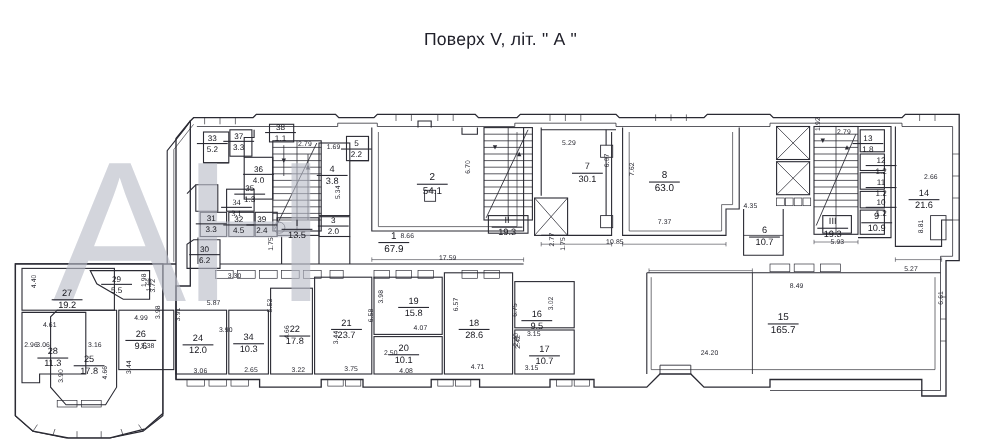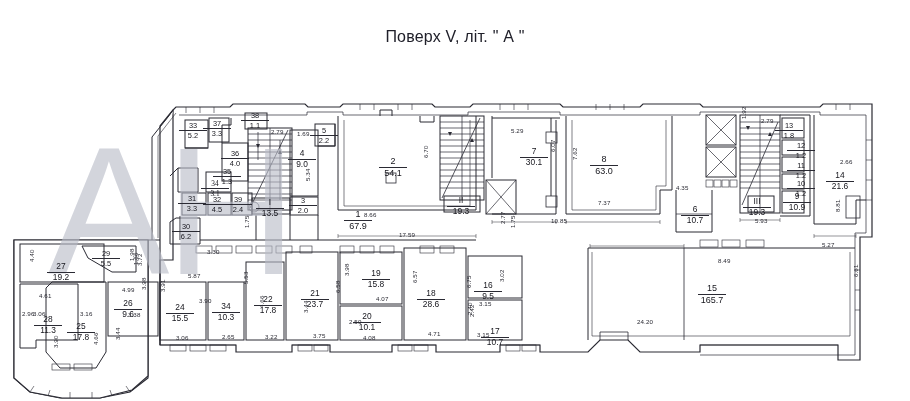--- a/index.html
+++ b/index.html
@@ -324,21 +324,21 @@
       <div class="rl rm" style="left: 256px; top: 198px; width: 28px;">
         <b>I</b>
         <i>13.5</i>
       </div>
       <div class="rl" style="left: 289px; top: 197px; width: 28px;">
         <b>3</b>
         <i>2.0</i>
       </div>
       <div class="rl rm" style="left: 288px; top: 149px; width: 28px;">
         <b>4</b>
-        <i>9.0</i>
+        <i>3.8</i>
       </div>
       <div class="rl" style="left: 310px; top: 127px; width: 28px;">
         <b>5</b>
         <i>2.2</i>
       </div>
       <div class="rl big" style="left: 379px; top: 157px; width: 28px;">
         <b>2</b>
         <i>54.1</i>
       </div>
       <div class="rl big" style="left: 344px; top: 210px; width: 28px;">
@@ -390,21 +390,21 @@
         <i>21.6</i>
       </div>
       <div class="rl big" style="left: 698px; top: 284px; width: 28px;">
         <b>15</b>
         <i>165.7</i>
       </div>
       <div class="rl rm" style="left: 474px; top: 281px; width: 28px;">
         <b>16</b>
         <i>9.5</i>
       </div>
-      <div class="rl rm" style="left: 481px; top: 327px; width: 28px; text-align: center;">
+      <div class="rl rm" style="left: 481px; top: 313px; width: 28px; text-align: center;">
         <b>17</b>
         <i>10.7</i>
       </div>
       <div class="rl rm" style="left: 417px; top: 289px; width: 28px;">
         <b>18</b>
         <i>28.6</i>
       </div>
       <div class="rl rm" style="left: 362px; top: 269px; width: 28px;">
         <b>19</b>
         <i>15.8</i>
@@ -420,21 +420,21 @@
       <div class="rl rm" style="left: 254px; top: 295px; width: 28px;">
         <b>22</b>
         <i>17.8</i>
       </div>
       <div class="rl rm" style="left: 212px; top: 302px; width: 28px;">
         <b>34</b>
         <i>10.3</i>
       </div>
       <div class="rl rm" style="left: 166px; top: 303px; width: 28px;">
         <b>24</b>
-        <i>15.5</i>
+        <i>12.0</i>
       </div>
       <div class="rl rm" style="left: 67px; top: 322px; width: 28px;">
         <b>25</b>
         <i>17.8</i>
       </div>
       <div class="rl rm" style="left: 114px; top: 299px; width: 28px;">
         <b>26</b>
         <i>9.6</i>
       </div>
       <div class="rl rm" style="left: 47px; top: 262px; width: 28px;">

